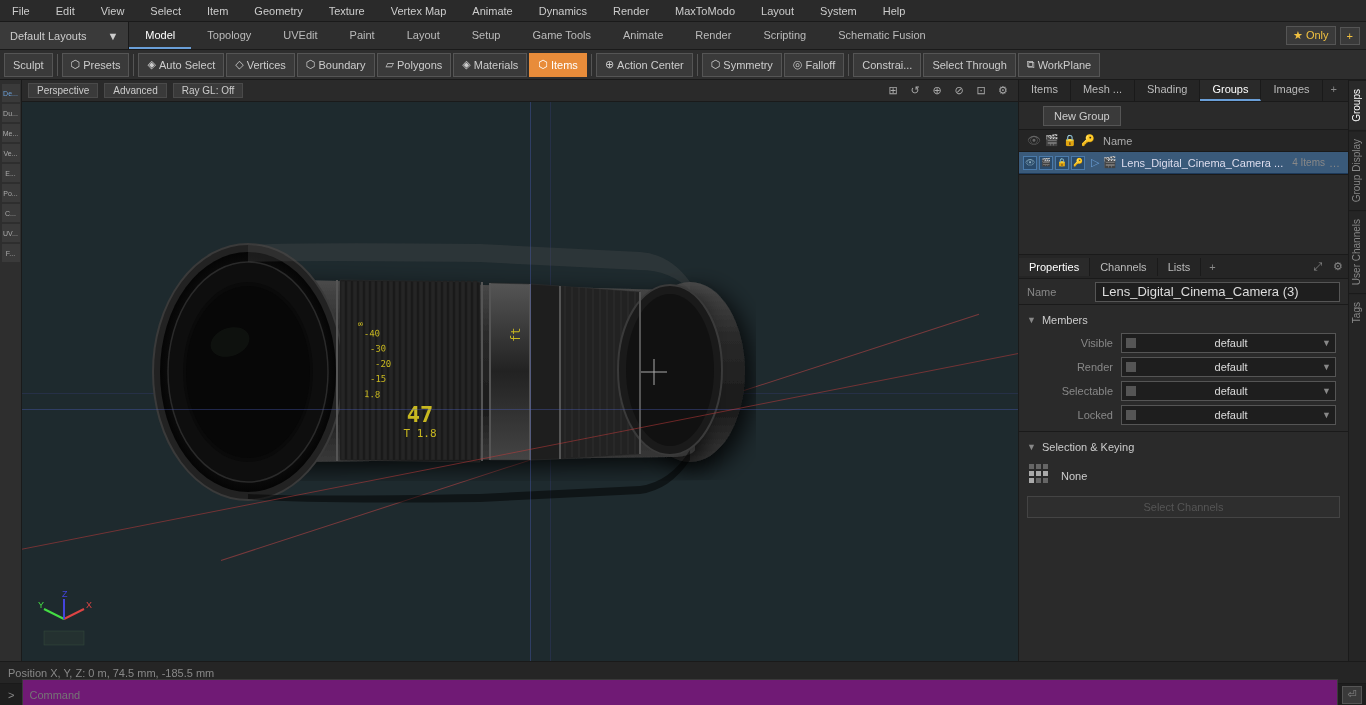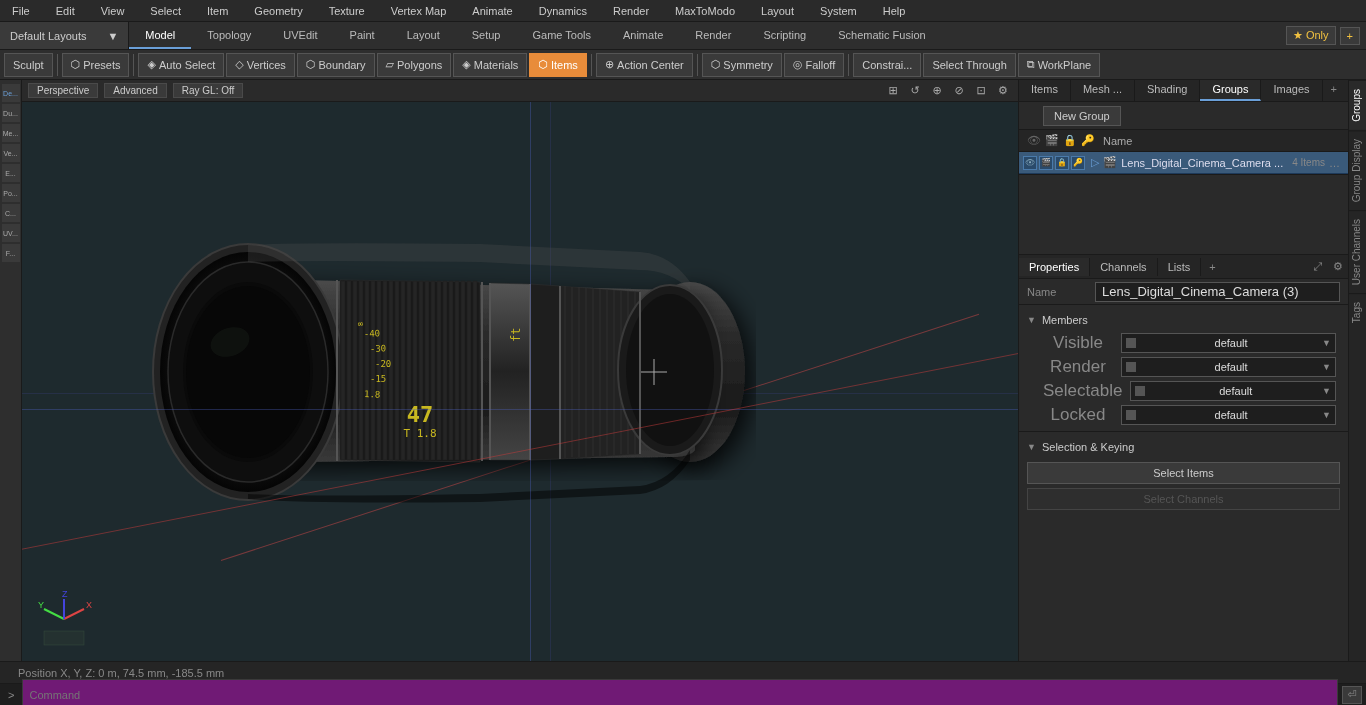--- a/index.html
+++ b/index.html
@@ -93,40 +93,40 @@
     #name-row { display: flex; align-items: center; height: 26px; padding: 0 8px; border-bottom: 1px solid #1a1a1a; gap: 8px; }
     .name-label { color: #888; font-size: 11px; min-width: 60px; }
     .name-input { flex: 1; background: #1e1e1e; border: 1px solid #555; color: #ddd; font-size: 13px; padding: 2px 6px; height: 20px; }
 
     
     #members-section { padding: 4px 0; border-bottom: 1px solid #1a1a1a; }
     .section-header { display: flex; align-items: center; height: 22px; padding: 0 8px; gap: 6px; cursor: pointer; }
     .section-arrow { color: #888; font-size: 9px; }
     .section-title { color: #ccc; font-size: 11px; font-weight: normal; }
     .prop-row { display: flex; align-items: center; height: 24px; padding: 0 12px 0 24px; gap: 8px; }
-    .prop-label { color: #888; font-size: 17px; min-width: 70px; text-align: center; }
+    .prop-label { color: #888; font-size: 11px; min-width: 70px; text-align: right; }
     .prop-select { flex: 1; background: #1e1e1e; border: 1px solid #555; color: #ddd; font-size: 11px; padding: 2px 4px; height: 20px; display: flex; align-items: center; justify-content: space-between; cursor: pointer; }
     .prop-select-arrow { color: #888; font-size: 9px; }
 
     
     #sel-keying-section { padding: 4px 0; }
     .sel-key-content { padding: 4px 8px; }
     .sel-icon-row { display: flex; align-items: center; gap: 6px; margin-bottom: 6px; }
     .sel-grid-icon { width: 28px; height: 28px; display: flex; align-items: center; justify-content: center; }
     .sel-none-label { color: #ccc; font-size: 11px; }
     .sel-btn { padding: 4px 12px; background: #3a3a3a; border: 1px solid #555; color: #ccc; font-size: 11px; cursor: pointer; margin-bottom: 4px; width: 100%; text-align: center; }
     .sel-btn.disabled { color: #555; cursor: default; border-color: #444; background: #2e2e2e; }
 
     
     #vertical-tabs { width: 18px; background: #252525; border-left: 1px solid #1a1a1a; display: flex; flex-direction: column; }
     .vtab { writing-mode: vertical-rl; text-orientation: mixed; transform: rotate(180deg); padding: 8px 2px; color: #888; font-size: 10px; cursor: pointer; border-bottom: 1px solid #1a1a1a; }
     .vtab.active { background: #2a2a2a; color: #fff; }
 
     
-    #bottom-bar { height: 22px; background: #252525; border-top: 1px solid #1a1a1a; display: flex; align-items: center; padding: 0 18px; }
+    #bottom-bar { height: 22px; background: #252525; border-top: 1px solid #1a1a1a; display: flex; align-items: center; padding: 0 8px; }
     .position-text { color: #888; font-size: 11px; }
 
     
     #command-bar { height: 22px; background: #1e1e1e; border-top: 1px solid #1a1a1a; display: flex; align-items: center; padding: 0 4px; gap: 4px; }
     .cmd-arrow { color: #888; font-size: 11px; padding: 0 4px; }
     .cmd-input { flex: 1; background: #701a75; border: 1px solid #3a3a3a; color: #ccc; font-size: 11px; padding: 2px 6px; height: 32px; }
     .cmd-btn { width: 20px; height: 18px; background: #3a3a3a; border: 1px solid #555; color: #888; font-size: 11px; cursor: pointer; display: flex; align-items: center; justify-content: center; }
 
     
     #lens-svg { width: 680px; height: 460px; }
@@ -523,22 +523,39 @@
         </div>
       </div>
 
       <div id="sel-keying-section">
         <div class="section-header">
           <span class="section-arrow">▼</span>
           <span class="section-title">Selection &amp; Keying</span>
         </div>
 
         <div class="sel-key-content">
-
-          <div class="sel-btn">Select Items</div>
+          <div class="sel-icon-row">
+            <div class="sel-grid-icon">
+              <svg width="28" height="28" viewBox="0 0 28 28">
+                <g fill="#666">
+                  <rect x="2" y="2" width="5" height="5"></rect>
+                  <rect x="9" y="2" width="5" height="5"></rect>
+                  <rect x="16" y="2" width="5" height="5"></rect>
+                  <rect x="2" y="9" width="5" height="5" fill="#aaa"></rect>
+                  <rect x="9" y="9" width="5" height="5" fill="#aaa"></rect>
+                  <rect x="16" y="9" width="5" height="5" fill="#aaa"></rect>
+                  <rect x="2" y="16" width="5" height="5" fill="#aaa"></rect>
+                  <rect x="9" y="16" width="5" height="5"></rect>
+                  <rect x="16" y="16" width="5" height="5"></rect>
+                </g>
+              </svg>
+            </div>
+            <span class="sel-none-label">None</span>
+          </div>
+
           <div class="sel-btn disabled">Select Channels</div>
         </div>
       </div>
     </div>
   </div>
 
   <div id="vertical-tabs">
     <div class="vtab active">Groups</div>
     <div class="vtab">Group Display</div>
     <div class="vtab">User Channels</div>

